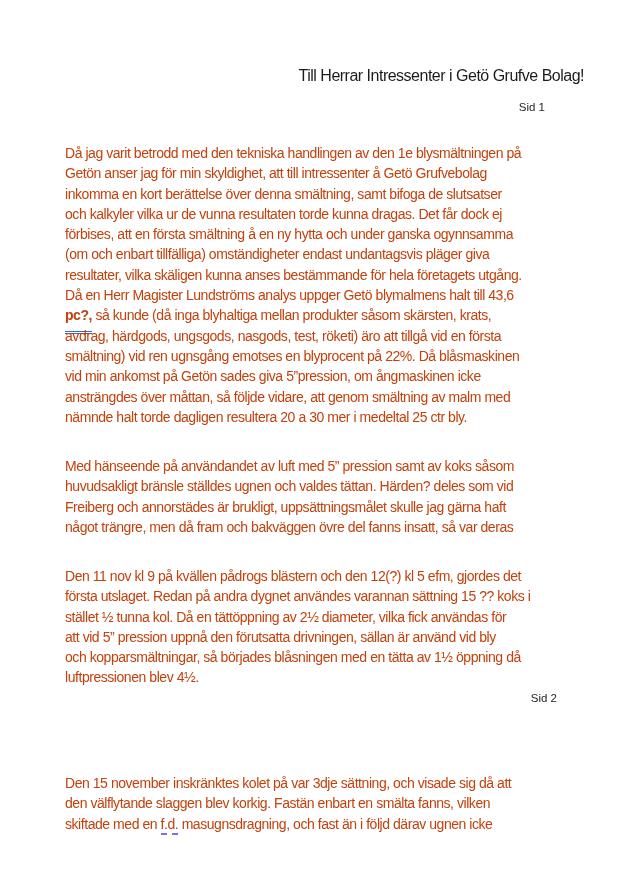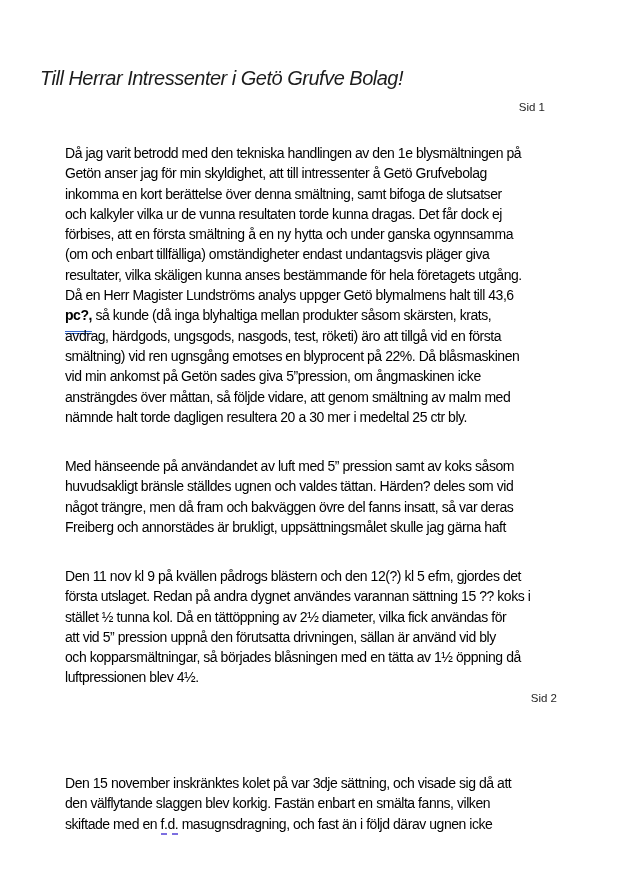--- a/index.html
+++ b/index.html
@@ -11,44 +11,43 @@
     font-family: "Liberation Sans", sans-serif;
     color: #1f1f1f;
     overflow: hidden;
   }
   .doc-title {
     position: absolute;
     top: 67px;
     left: 40px;
     width: 544px;
     margin: 0;
-    text-align: left;
-    font-size: 20px;
+    text-align: right;
+    font-size: 16px;
     font-weight: 400;
     letter-spacing: -0.5px;
     color: #1c1c1c;
     white-space: nowrap;
-    font-style: italic;
   }
   .pagenum {
     position: absolute;
     font-size: 11.5px;
     color: #1f1f1f;
   }
   .pagenum.sid1 { top: 101px; right: 79px; }
   .pagenum.sid2 { top: 692px; right: 67px; }
   .para {
     position: absolute;
     left: 65px;
     width: 520px;
     font-size: 14px;
     line-height: 20.3px;
     letter-spacing: -0.45px;
     white-space: nowrap;
-    color: #000000;
+    color: #c2410c;
   }
   .p1 { top: 143px; }
   .p2 { top: 429px; }
   .p3 { top: 456px; }
   .p4 { top: 566px; }
   .p5 { top: 741px; margin-top: 32px; }
   .line { height: 20.3px; }
   .u-blue-double {
     border-bottom: 3px double #3366cc;
     padding-bottom: 8px;
@@ -82,22 +81,22 @@
     <div class="line">smältning) vid ren ugnsgång emotses en blyprocent på 22%. Då blåsmaskinen</div>
     <div class="line">vid min ankomst på Getön sades giva 5”pression, om ångmaskinen icke</div>
     <div class="line">ansträngdes över måttan, så följde vidare, att genom smältning av malm med</div>
     <div class="line">nämnde halt torde dagligen resultera 20 a 30 mer i medeltal 25 ctr bly.</div>
   </div>
 
 
   <div class="para p3">
     <div class="line">Med hänseende på användandet av luft med 5” pression samt av koks såsom</div>
     <div class="line">huvudsakligt bränsle ställdes ugnen och valdes tättan. Härden? deles som vid</div>
+    <div class="line">Freiberg och annorstädes är brukligt, uppsättningsmålet skulle jag gärna haft</div>
     <div class="line">något trängre, men då fram och bakväggen övre del fanns insatt, så var deras</div>
-    <div class="line">Freiberg och annorstädes är brukligt, uppsättningsmålet skulle jag gärna haft</div>
   </div>
 
   <div class="para p4">
     <div class="line">Den 11 nov kl 9 på kvällen pådrogs blästern och den 12(?) kl 5 efm, gjordes det</div>
     <div class="line">första utslaget. Redan på andra dygnet användes varannan sättning 15 ?? koks i</div>
     <div class="line">stället ½ tunna kol. Då en tättöppning av 2½ diameter, vilka fick användas för</div>
     <div class="line">att vid 5” pression uppnå den förutsatta drivningen, sällan är använd vid bly</div>
     <div class="line">och kopparsmältningar, så börjades blåsningen med en tätta av 1½ öppning då</div>
     <div class="line">luftpressionen blev 4½.</div>
   </div>

